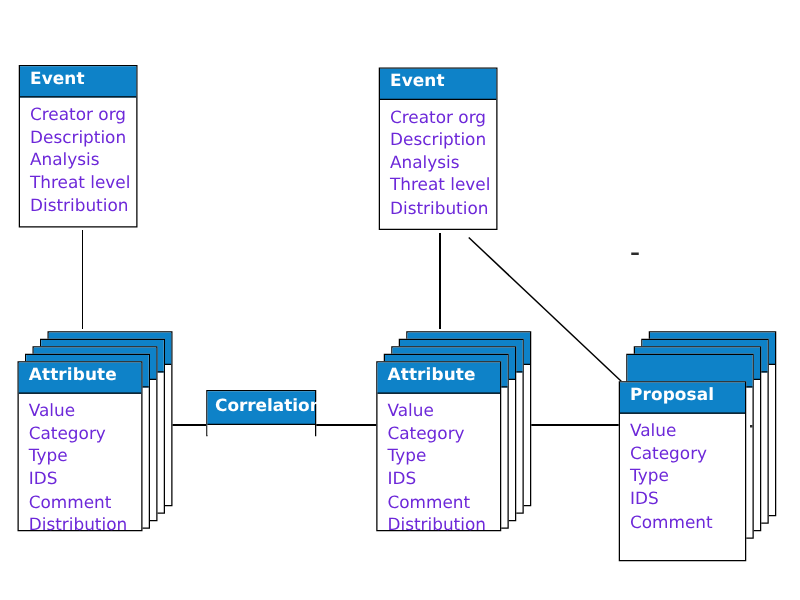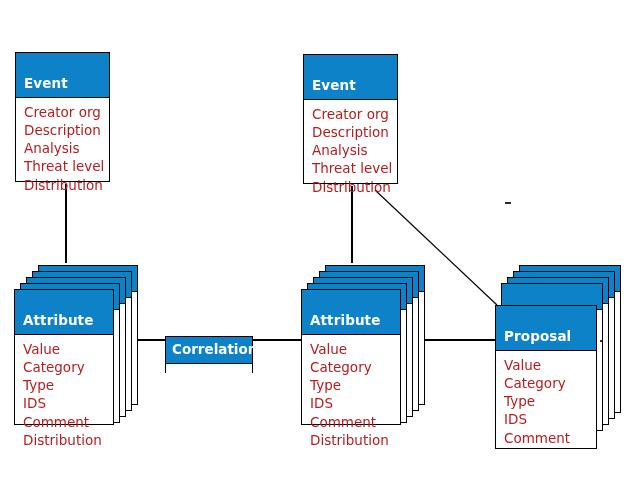--- a/index.html
+++ b/index.html
@@ -46,32 +46,32 @@
     border: 1.6px solid #000000;
     z-index: 5;
   }
   .card-title {
     box-sizing: border-box;
     background: #0e82c8;
     color: #ffffff;
     font-weight: bold;
     font-size: 13.5px;
     line-height: 1;
-    padding: 24px 0 6px 8px;
+    padding: 4px 0 6px 8px;
     border-bottom: 1.6px solid #000000;
     letter-spacing: 0.1px;
     white-space: nowrap;
   }
   .card-body {
     padding: 5px 0 6px 8px;
   }
   .card-body .field {
     font-size: 13.5px;
     line-height: 18.3px;
-    color: #b91c1c;
+    color: #6d28d9;
     white-space: nowrap;
   }
 
   
   .stack {
     position: absolute;
     z-index: 5;
   }
   .stack .sheet {
     position: absolute;
@@ -228,21 +228,21 @@
       <div class="card-body">
         <div class="field">Value</div>
         <div class="field">Category</div>
         <div class="field">Type</div>
         <div class="field">IDS</div>
         <div class="field">Comment</div>
       </div>
     </div>
   </div>
 
-  <div class="node-small" style="left:165px; top:336px; width:88px; height:37px;">
+  <div class="node-small" style="left:165px; top:312px; width:88px; height:37px;">
     <div class="node-head">Correlation</div>
     <div class="node-body"></div>
   </div>
 
   <div class="artifact" style="left:505px; top:202px; width:6px; height:2px;"></div>
   <div class="artifact" style="left:600px; top:340px; width:2px; height:2px;"></div>
 
 </div>
 
 </body></html>

